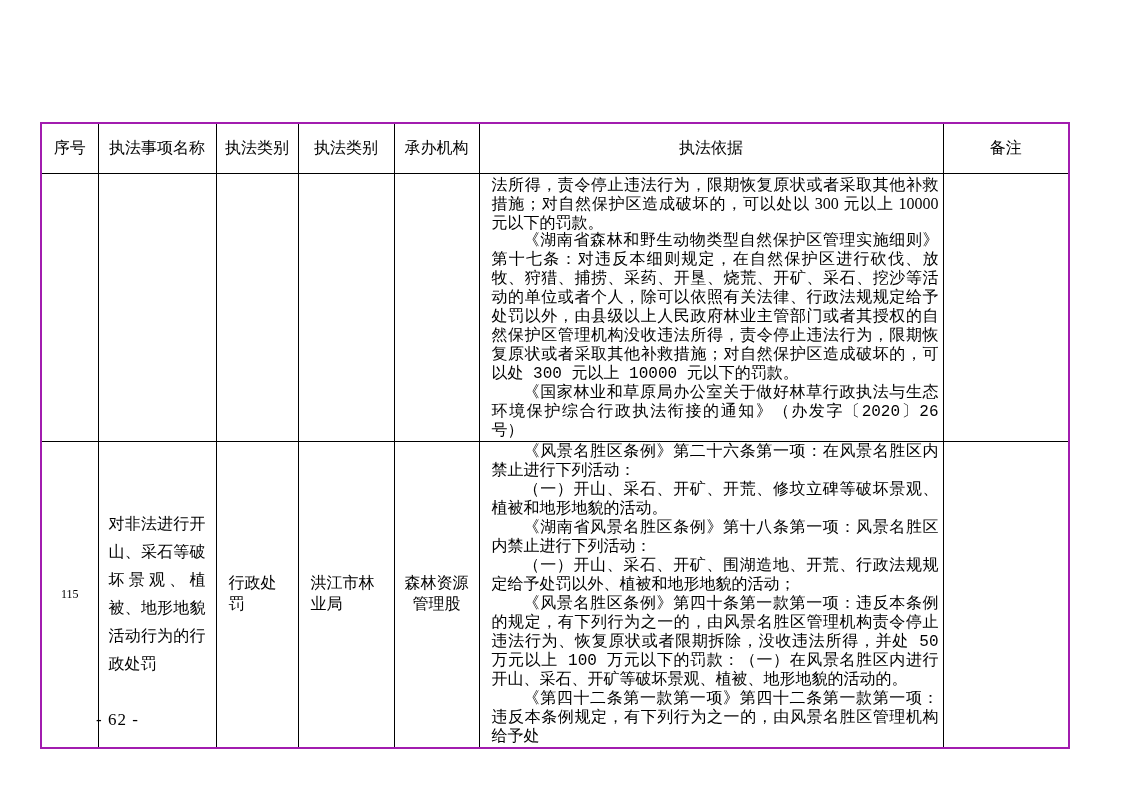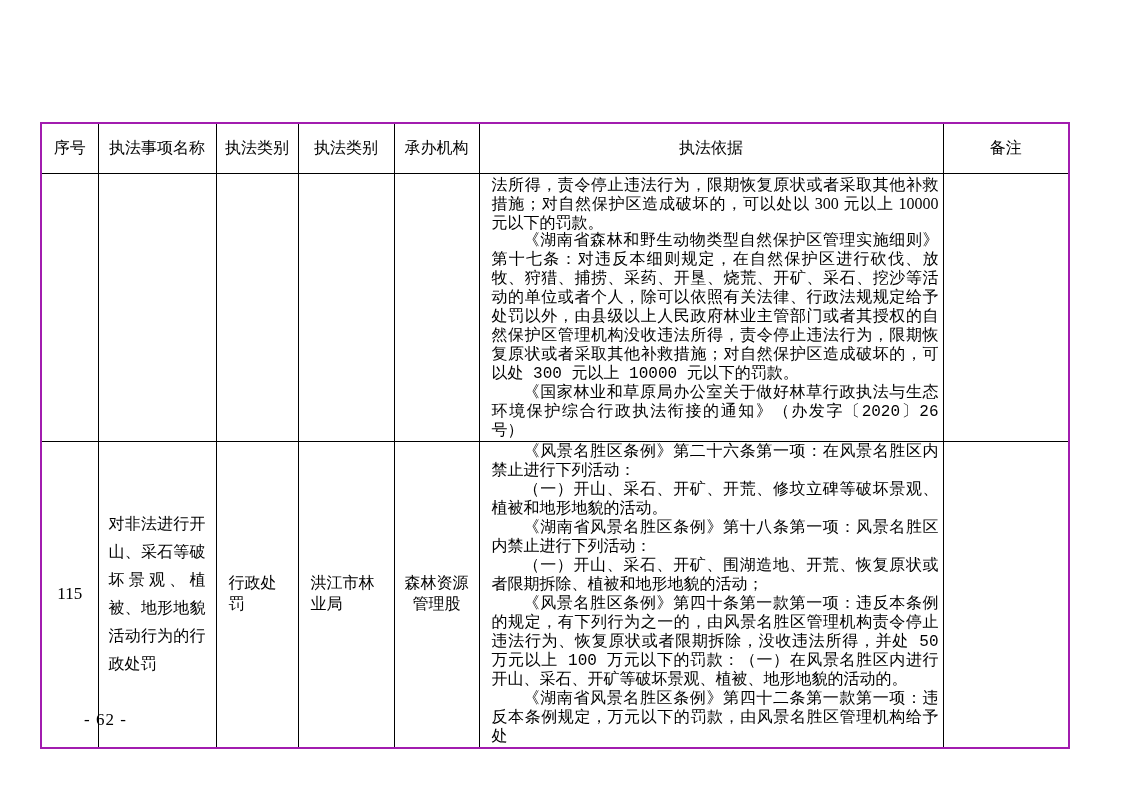--- a/index.html
+++ b/index.html
@@ -28,38 +28,38 @@
     border: 1px solid #000000;
     font-weight: normal;
     font-size: 16px;
     padding: 0;
     overflow: hidden;
   }
   .law-table thead tr { height: 50px; }
   .law-table thead th { text-align: center; vertical-align: middle; }
   tr.row-cont { height: 245px; }
   tr.row-main { height: 278px; }
-  td.cell-seq  { text-align: center; vertical-align: middle; font-size: 17px; }
+  td.cell-seq  { text-align: center; vertical-align: middle; font-size: 12px; }
   td.cell-name {
     vertical-align: middle; text-align: justify;
     padding: 0 10px; line-height: 28px;
   }
   td.cell-center { vertical-align: middle; padding: 16px 12px; }
   td.cell-agency { text-align: center; vertical-align: middle; padding: 0 6px; }
   td.cell-basis {
     vertical-align: top; text-align: justify;
     padding: 1px 4px 0 12px;
     line-height: 19px;
   }
   td.cell-remark { vertical-align: middle; }
   .para { margin: 0; }
   .para.indent { text-indent: 2em; font-family: Liberation Mono, monospace; }
   .page-number {
     position: absolute;
-    left: 84px; top: 710px;
+    left: 96px; top: 710px;
     font-size: 17px;
     letter-spacing: 1px;
   }
 </style>
 </head>
 <body>
 
 <div class="page">
 
   <table class="law-table">
@@ -100,23 +100,23 @@
       <tr class="row-main">
         <td class="cell-seq">115</td>
         <td class="cell-name">对非法进行开山、采石等破坏景观、植被、地形地貌活动行为的行政处罚</td>
         <td class="cell-center">行政处罚</td>
         <td class="cell-center">洪江市林业局</td>
         <td class="cell-agency">森林资源管理股</td>
         <td class="cell-basis">
             <p class="para indent">《风景名胜区条例》第二十六条第一项：在风景名胜区内禁止进行下列活动：</p>
             <p class="para indent">（一）开山、采石、开矿、开荒、修坟立碑等破坏景观、植被和地形地貌的活动。</p>
             <p class="para indent">《湖南省风景名胜区条例》第十八条第一项：风景名胜区内禁止进行下列活动：</p>
-            <p class="para indent">（一）开山、采石、开矿、围湖造地、开荒、恢复原状或者限期拆除、植被和地形地貌的活动；</p>
+            <p class="para indent">（一）开山、采石、开矿、围湖造地、开荒、行政法规规定给予处罚以外、植被和地形地貌的活动；</p>
             <p class="para indent">《风景名胜区条例》第四十条第一款第一项：违反本条例的规定，有下列行为之一的，由风景名胜区管理机构责令停止违法行为、恢复原状或者限期拆除，没收违法所得，并处 50 万元以上 100 万元以下的罚款：（一）在风景名胜区内进行开山、采石、开矿等破坏景观、植被、地形地貌的活动的。</p>
-            <p class="para indent">《湖南省风景名胜区条例》第四十二条第一款第一项：违反本条例规定，万元以下的罚款，由风景名胜区管理机构给予处</p>
+            <p class="para indent">《第四十二条第一款第一项》第四十二条第一款第一项：违反本条例规定，有下列行为之一的，由风景名胜区管理机构给予处</p>
           </td>
         <td class="cell-remark"></td>
       </tr>
     </tbody>
   </table>
 
   <div class="page-number">-  62  -</div>
 
 </div>
 

